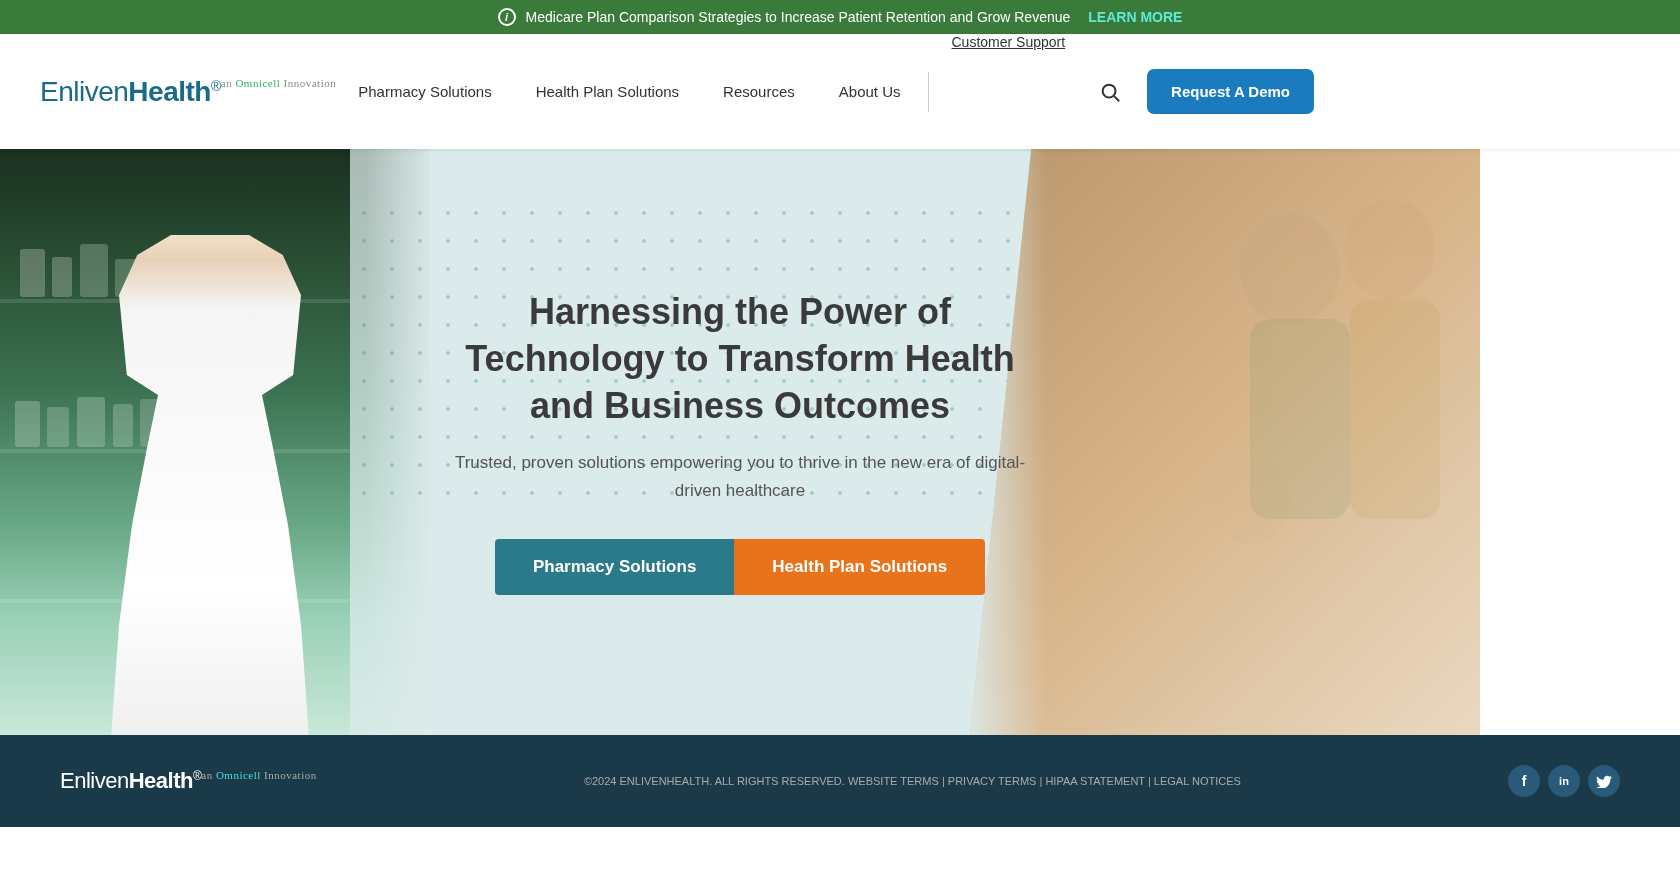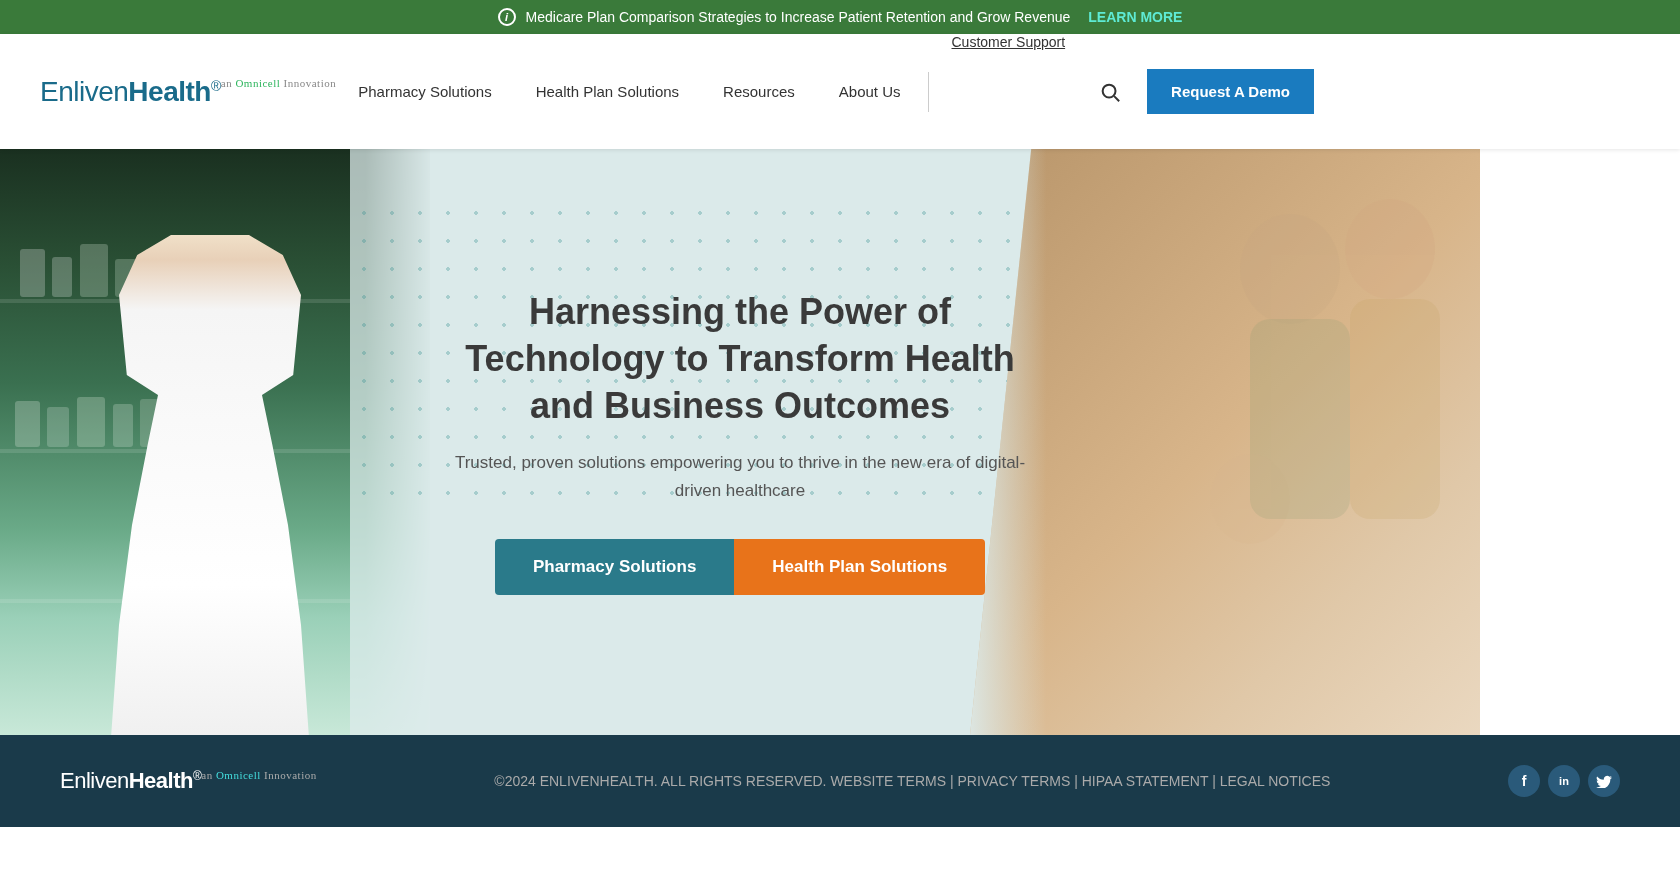--- a/index.html
+++ b/index.html
@@ -84,21 +84,21 @@
       font-size: 20px;
       color: #333;
       height: 115px;
       display: flex;
       align-items: center;
     }
     .request-demo-btn {
       background: #1a7bbf;
       color: white;
       padding: 14px 24px;
-      border-radius: 0;
+      border-radius: 7px;
       font-size: 15px;
       font-weight: bold;
       cursor: pointer;
       border: none;
       white-space: nowrap;
       margin-left: 10px;
     }
 
     
     .hero {
@@ -172,21 +172,21 @@
 
     
     .footer {
       background: #1a3a4a;
       padding: 30px 60px;
       display: flex;
       align-items: center;
       justify-content: space-between;
     }
     .footer-center {
-      font-size: 14px;
+      font-size: 11px;
       color: #aaa;
       text-align: right;
     }
     .footer-center a {
       color: #aaa;
       text-decoration: none;
     }
     .footer-social {
       display: flex;
       gap: 8px;

